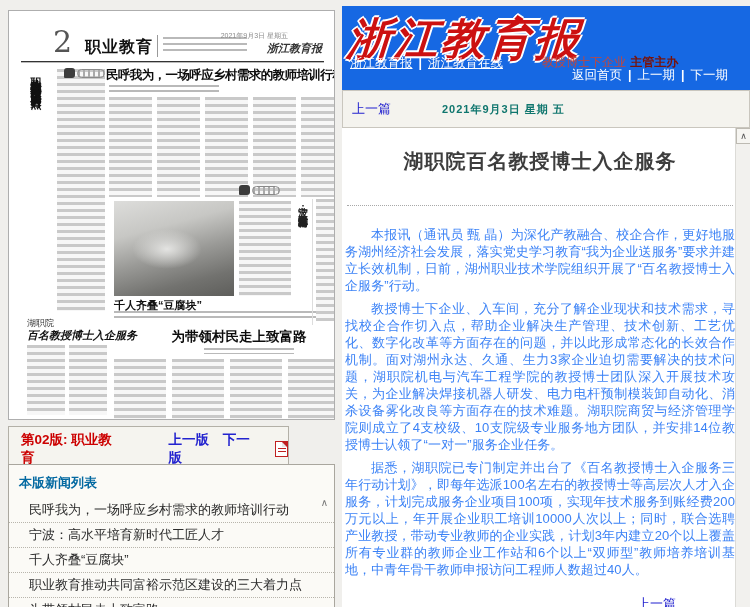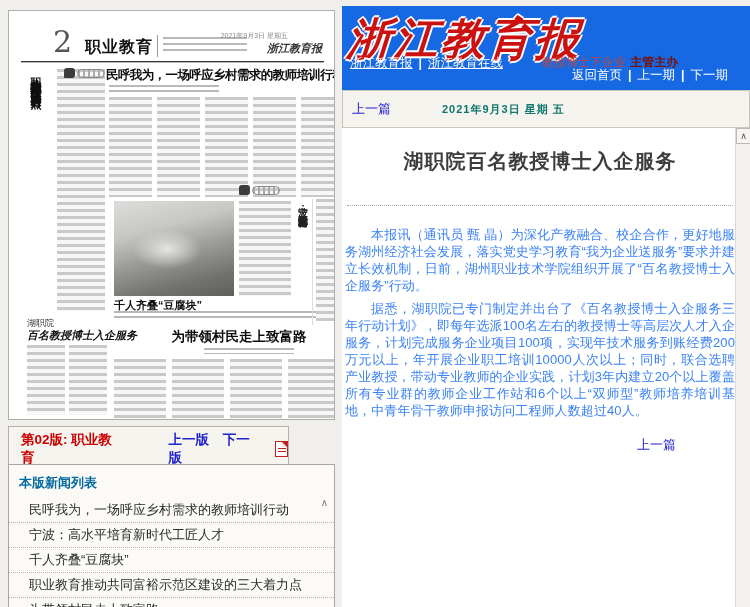--- a/index.html
+++ b/index.html
@@ -201,20 +201,21 @@
 <div class="toolbar">
   <a class="tb-prev">上一篇</a>
   <span class="tb-date">2021年9月3日 星期 五</span>
 </div>
 
 <div class="article">
   <div class="art-content">
     <h1 class="art-title">湖职院百名教授博士入企服务</h1>
     <div class="art-divider"></div>
     <p>本报讯（通讯员 甄 晶）为深化产教融合、校企合作，更好地服务湖州经济社会发展，落实党史学习教育“我为企业送服务”要求并建立长效机制，日前，湖州职业技术学院组织开展了“百名教授博士入企服务”行动。</p>
+    <p>教授博士下企业、入车间，充分了解企业现状和技术需求，寻找校企合作切入点，帮助企业解决生产管理、技术创新、工艺优化、数字化改革等方面存在的问题，并以此形成常态化的长效合作机制。面对湖州永达、久通、生力3家企业迫切需要解决的技术问题，湖职院机电与汽车工程学院的教授博士团队深入开展技术攻关，为企业解决焊接机器人研发、电力电杆预制模装卸自动化、消杀设备雾化改良等方面存在的技术难题。湖职院商贸与经济管理学院则成立了4支校级、10支院级专业服务地方团队，并安排14位教授博士认领了“一对一”服务企业任务。</p>
     <p>据悉，湖职院已专门制定并出台了《百名教授博士入企服务三年行动计划》，即每年选派100名左右的教授博士等高层次人才入企服务，计划完成服务企业项目100项，实现年技术服务到账经费200万元以上，年开展企业职工培训10000人次以上；同时，联合选聘产业教授，带动专业教师的企业实践，计划3年内建立20个以上覆盖所有专业群的教师企业工作站和6个以上“双师型”教师培养培训基地，中青年骨干教师申报访问工程师人数超过40人。</p>
     <div class="art-footer">
       <a>上一篇</a>
     </div>
   </div>
   <div class="scrollbar">
     <div class="sb-btn">∧</div>
   </div>
 </div>
 

